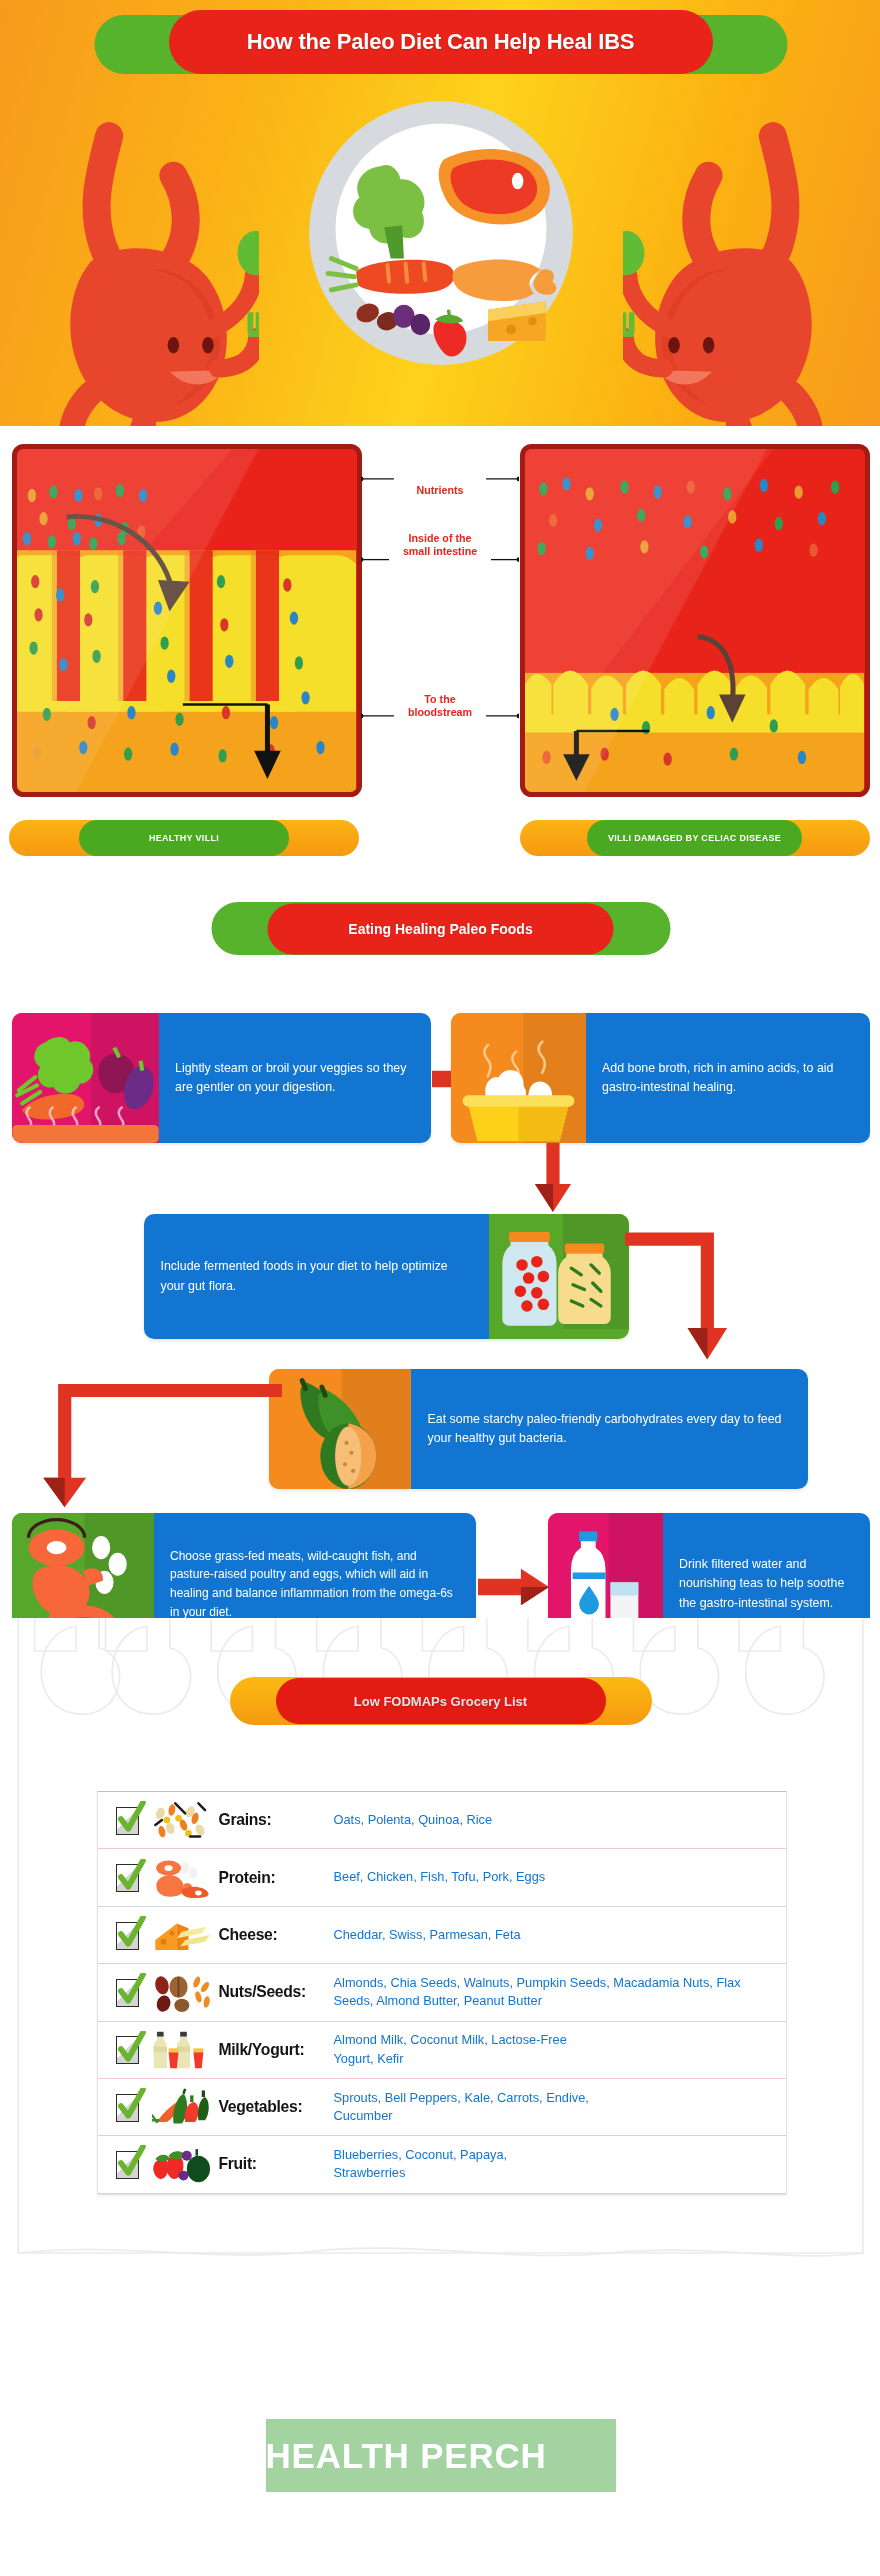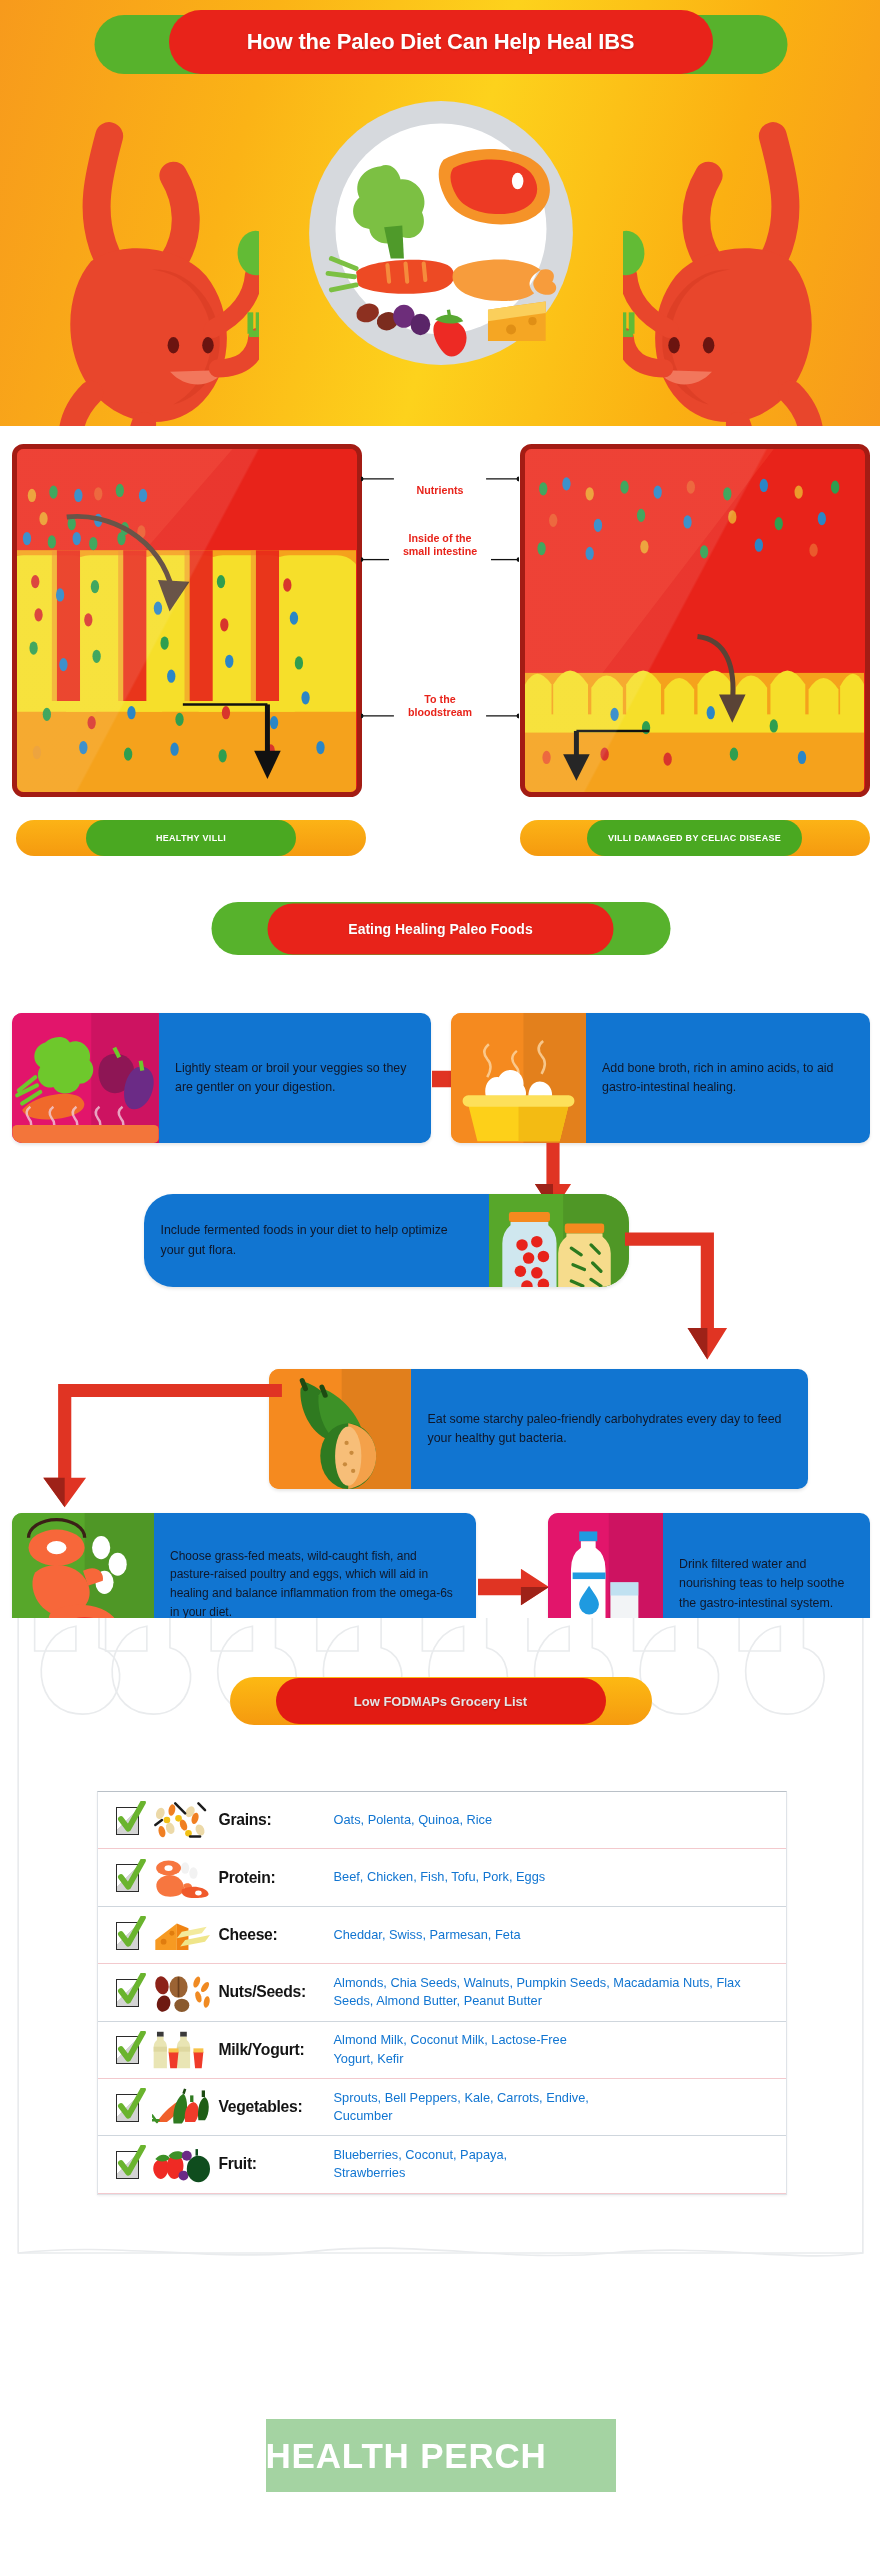--- a/index.html
+++ b/index.html
@@ -51,21 +51,21 @@
   .villi-panel.left  { left: 11.5px; }
   .villi-panel.right { right: 11.5px; }
   .panel-inner { position: absolute; inset: 0; }
   .sheen { position: absolute; inset: 0; background: linear-gradient(118deg, rgba(255,255,255,.09) 0%, rgba(255,255,255,.09) 46%, rgba(255,255,255,0) 46.5%); }
 
   .villi-caption {
     position: absolute; top: 394px; width: 350px; height: 36px;
     background: linear-gradient(#fcb316,#f59a0f); border-radius: 20px;
     display: flex; align-items: center; justify-content: center;
   }
-  .villi-caption.left { left: 16px; }
+  .villi-caption.left { left: 9px; }
   .villi-caption.right { right: 11.5px; }
   .villi-caption .inner {
     background: #4aa821; border-radius: 18px; height: 36px;
     display: flex; align-items: center; justify-content: center;
     padding: 0 21.4px; min-width: 60%;
   }
   .villi-caption span {
     color: #fff; font-size: 9px; font-weight: bold; letter-spacing: 0.3px;
     white-space: nowrap;
   }
@@ -98,21 +98,21 @@
   .pill-red-in2 {
     position: absolute; left: 50%; top: 50%; transform: translate(-50%,-50%);
     width: 330px; height: 46px; background: #e21b13; border-radius: 25px;
     display: flex; align-items: center; justify-content: center;
   }
   .pill-red-in2 span { color: #e5e5e5; font-weight: bold; font-size: 13px; text-shadow: 0 0.8px 1.6px rgba(0,0,0,.2); white-space: nowrap; }
 
   .step { position: absolute; display: flex; border-radius: 10px; overflow: hidden; box-shadow: 0 1.6px 3.3px rgba(0,0,0,.10); }
   .step .art { position: relative; flex: 0 0 auto; overflow: hidden; }
   .step .txt {
-    background: #1175d1; color: #0f172a; display: flex; align-items: center;
+    background: #1175d1; color: #ffffff; display: flex; align-items: center;
     padding: 11.5px 16.5px; font-size: 12.4px; line-height: 1.55; flex: 1 1 auto;
   }
   .step.rtl { flex-direction: row-reverse; }
 
   .arrow { position: absolute; }
 
   
   .grocery { position: relative; width: 881px; height: 742px; background: #fff; }
   .bag-bg { position: absolute; left: 0; top: 0; width: 881px; height: 668px; }
 
@@ -506,21 +506,21 @@
       </svg>
     </div>
     <div class="txt">Add bone broth, rich in amino acids, to aid gastro-intestinal healing.</div>
   </div>
 
   <svg class="arrow" style="left:533px; top:259px; width:40px; height:69px" viewBox="0 0 48 84">
     <path d="M16 0 L32 0 L32 50 L46 50 L24 84 L2 50 L16 50 Z" fill="#e03423"></path>
     <path d="M24 84 L2 50 L24 50 Z" fill="#9e2218"></path>
   </svg>
 
-  <div class="step rtl" style="left:144px; top:310px; width:485px; height:93px;border-radius:29px;">
+  <div class="step rtl" style="left:144px; top:330px; width:485px; height:125px;">
     <div class="art" style="width:140px; background:#57a72a;">
       <svg viewBox="0 0 170 140" style="display:block;width:140px;height:115px">
         <rect width="170" height="140" fill="#57a72a"></rect>
           <rect x="90" width="80" height="140" fill="#000" opacity=".09"></rect>
         <g>
           <rect x="24" y="22" width="50" height="12" rx="3" fill="#f58a1f"></rect>
           <path d="M26 34 h46 v4 q10 8 10 22 v68 a8 8 0 0 1 -8 8 h-50 a8 8 0 0 1 -8 -8 v-68 q0 -14 10 -22 Z" fill="#cfe7ef"></path>
           <g fill="#e8231a">
             <circle cx="40" cy="62" r="7"></circle>
               <circle cx="58" cy="58" r="7"></circle>

